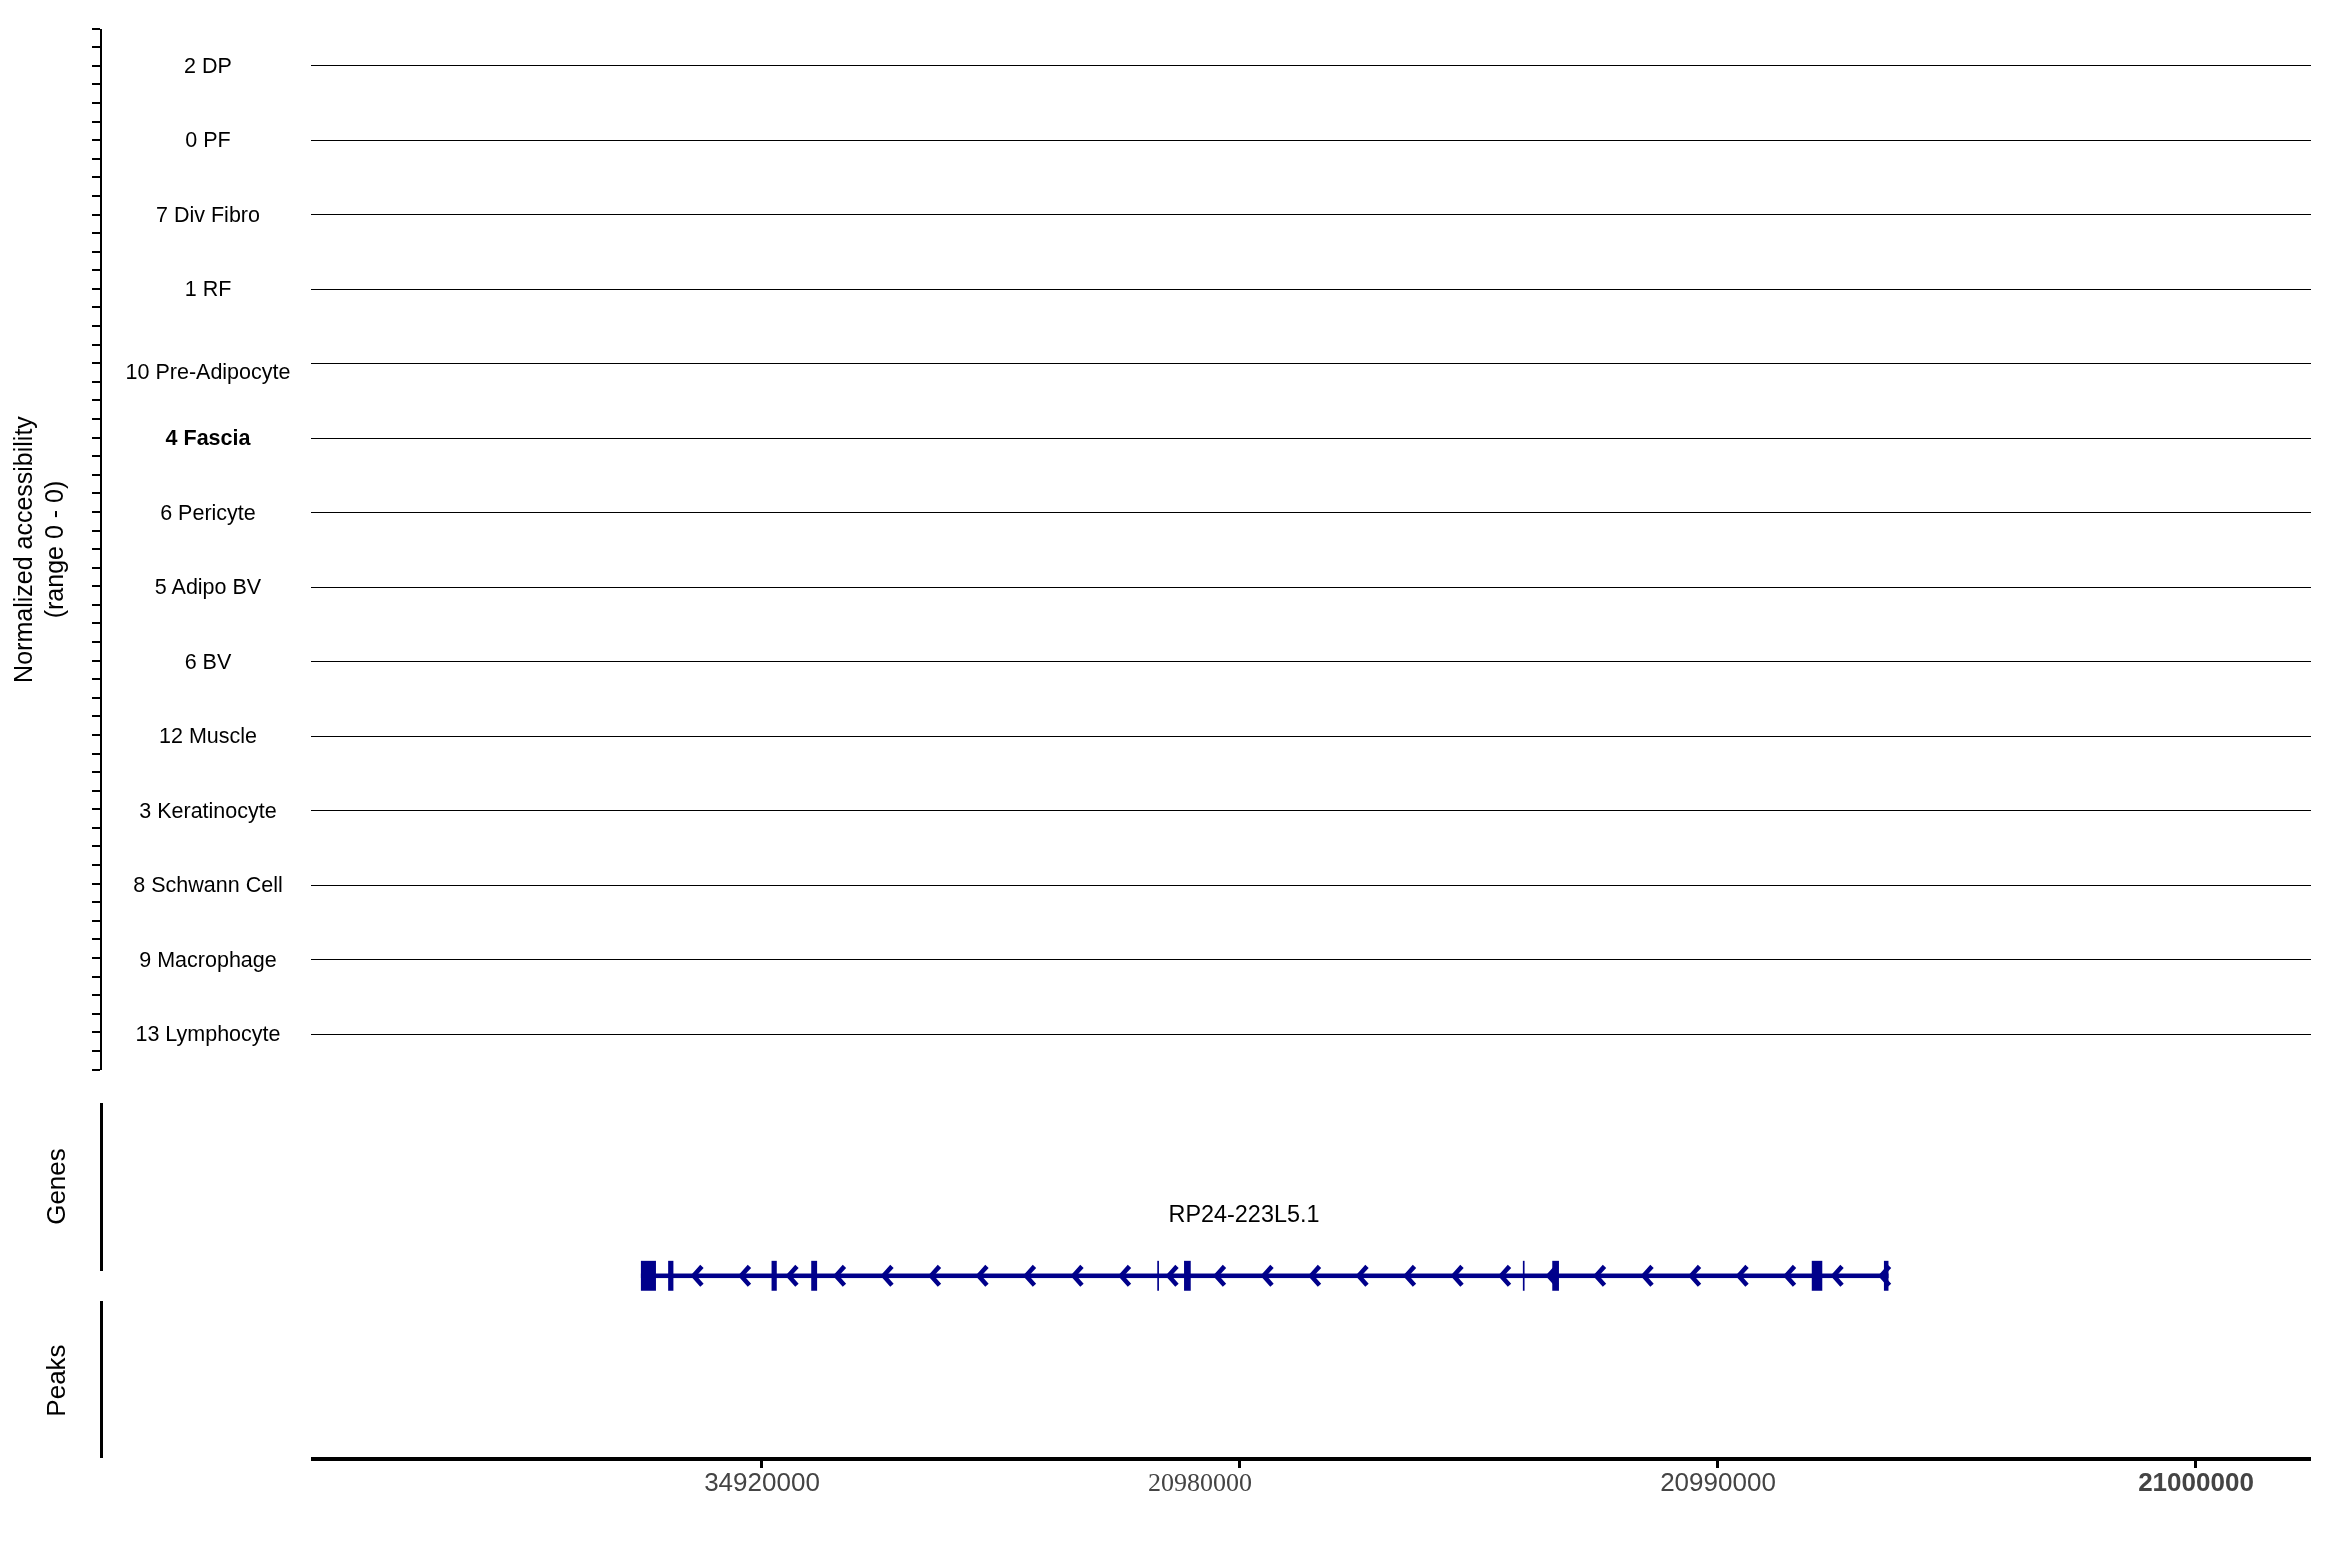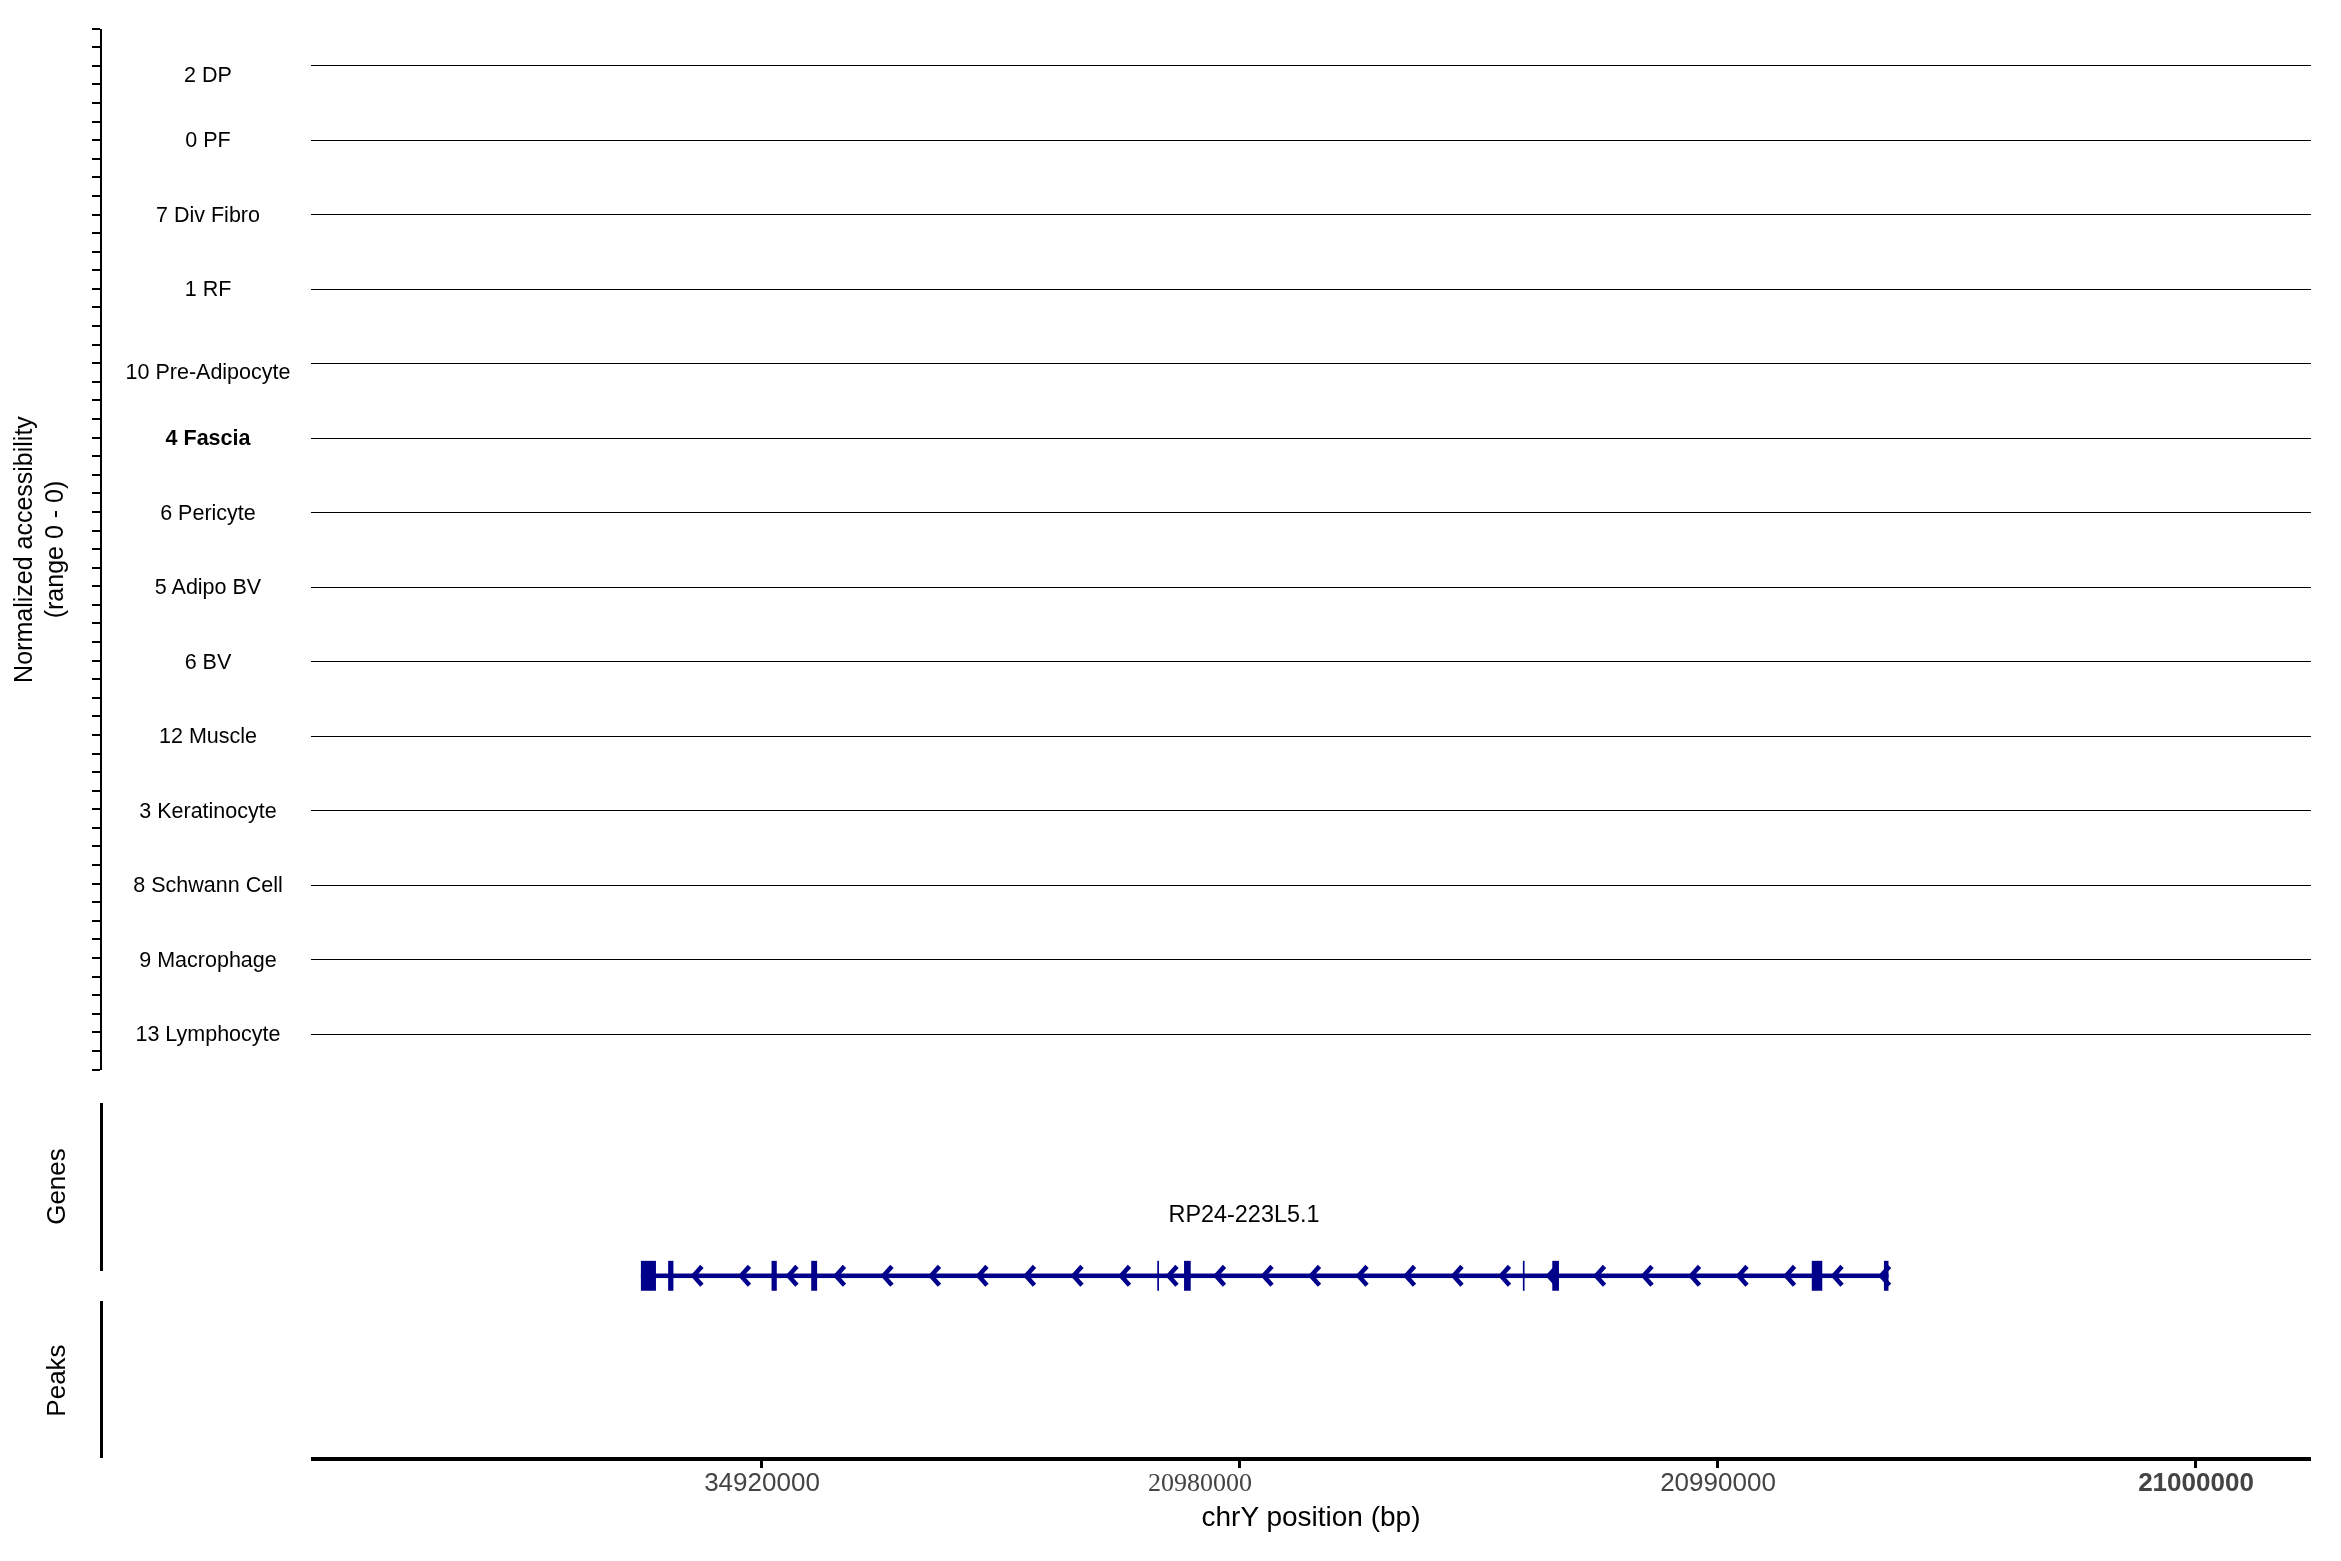--- a/index.html
+++ b/index.html
@@ -120,21 +120,21 @@
       <div class="abs y-tick" style="top: 957px;"></div>
       <div class="abs y-tick" style="top: 976px;"></div>
       <div class="abs y-tick" style="top: 994px;"></div>
       <div class="abs y-tick" style="top: 1013px;"></div>
       <div class="abs y-tick" style="top: 1031px;"></div>
       <div class="abs y-tick" style="top: 1050px;"></div>
       <div class="abs y-tick" style="top: 1069px;"></div>
     </div>
 
   <div id="tracks">
-      <div class="abs track-label" style="top: 62px;">2 DP</div>
+      <div class="abs track-label" style="top: 53px;">2 DP</div>
       <div class="abs track-line" style="top: 65px;"></div>
       <div class="abs track-label" style="top: 127px;">0 PF</div>
       <div class="abs track-line" style="top: 140px;"></div>
       <div class="abs track-label" style="top: 202px;">7 Div Fibro</div>
       <div class="abs track-line" style="top: 214px;"></div>
       <div class="abs track-label" style="top: 276px;">1 RF</div>
       <div class="abs track-line" style="top: 289px;"></div>
       <div class="abs track-label" style="top: 359px;">10 Pre-Adipocyte</div>
       <div class="abs track-line" style="top: 363px;"></div>
       <div class="abs track-label" style="top: 425px; font-weight: bold;">4 Fascia</div>
@@ -208,16 +208,15 @@
   <div id="x-ticks">
       <div class="abs x-tick" style="left: 760px;"></div>
       <div class="abs x-tick-label" style="left: 658px;">34920000</div>
       <div class="abs x-tick" style="left: 1238px;"></div>
       <div class="abs x-tick-label" style="left: 1096px; font-family: Liberation Serif, serif;">20980000</div>
       <div class="abs x-tick" style="left: 1716px;"></div>
       <div class="abs x-tick-label" style="left: 1614px;">20990000</div>
       <div class="abs x-tick" style="left: 2194px;"></div>
       <div class="abs x-tick-label" style="left: 2092px; font-weight: bold;">21000000</div>
     </div>
-  <div id="x-axis-title" class="abs">chrY position (bp)</div>
 
 </div>
 
 
 </body></html>

